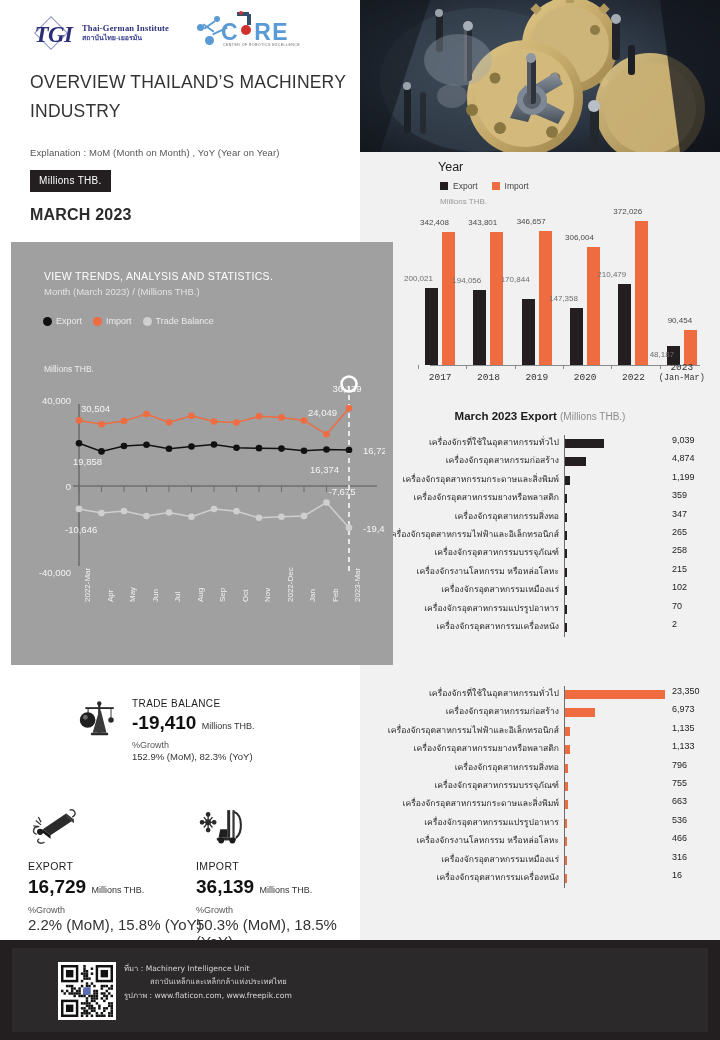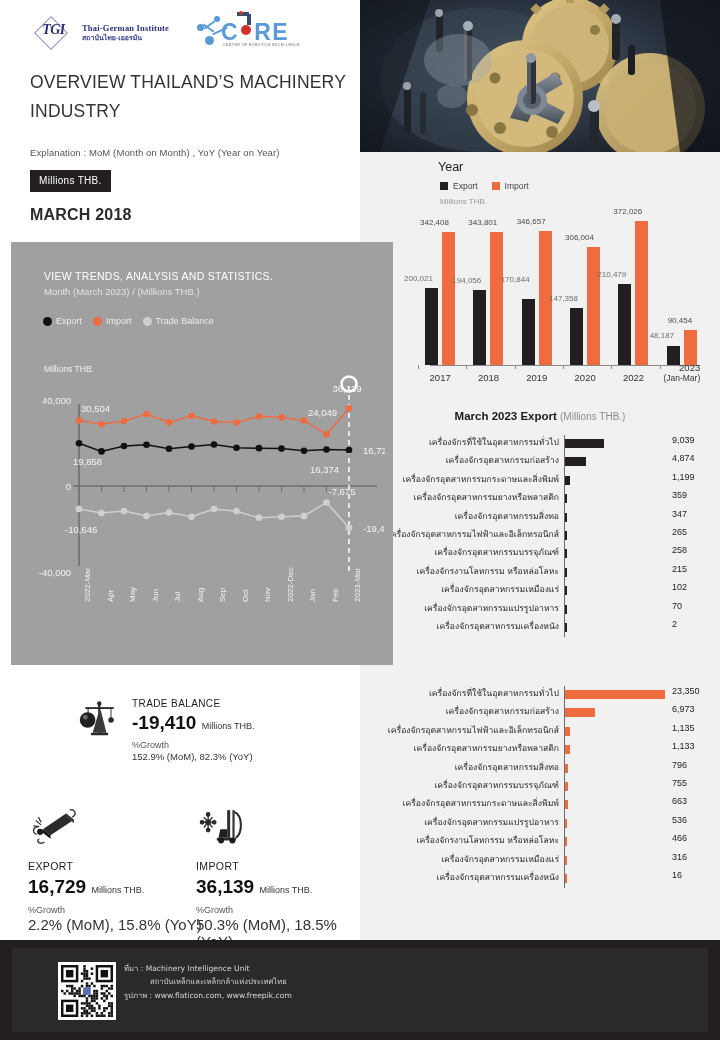--- a/index.html
+++ b/index.html
@@ -17,21 +17,21 @@
 
   .tgi-logo { display: flex; align-items: center; gap: 5px; }
   .tgi-mark { position: relative; width: 47px; height: 30px; }
   .tgi-mark .diamond {
     position: absolute; left: 9px; top: 3px; width: 24px; height: 24px;
     border: 1px solid #8c93c4; transform: rotate(45deg); background: #fff;
   }
   .tgi-mark .tgi-text {
     position: absolute; left: 0; top: 4px; width: 47px; text-align: center;
     font-family: "Liberation Serif", serif; font-weight: bold; font-style: italic;
-    font-size: 14px; color: #2b2f77; letter-spacing: -0.5px;
+    font-size: 23px; color: #2b2f77; letter-spacing: -0.5px;
   }
   .tgi-words { line-height: 1.15; }
   .tgi-words .en { font-family: "Liberation Serif", serif; font-weight: bold; font-size: 8.5px; color: #2b2f77; letter-spacing: .2px;}
   .tgi-words .th { font-family: "Liberation Serif", serif; font-weight: bold; font-size: 7px; color: #3b4190; }
 
   .core-logo { position: relative; width: 105px; height: 46px; }
   .core-logo .core-word {
     position: absolute; left: 26px; top: 9px;
     font-family: "Liberation Sans", sans-serif; font-weight: bold; font-size: 23px;
     letter-spacing: 1.5px; color: #5b9bd5;
@@ -81,21 +81,21 @@
   .year-plot { position: absolute; left: 56px; top: 62px; width: 290px; height: 152px; }
   .year-axis { position: absolute; left: 14px; bottom: 0; width: 270px; height: 1px; background: #8a8a8a; }
   .year-groups { position: absolute; left: 0; bottom: 1px; width: 290px; height: 151px; display: flex; }
   .ygroup { flex: 1; position: relative; height: 100%; }
   .ybars { position: absolute; left: 0; bottom: 0; width: 100%; height: 100%; display: flex; justify-content: center; align-items: flex-end; gap: 4px; }
   .ybar { width: 13px; }
   .ybar.exp { background: #231f20; }
   .ybar.imp { background: #ef6c40; }
   .ylab { position: absolute; font-size: 8px; color: #4a4a4a; white-space: nowrap; }
   .ylab.exp-lab { color: #6e6e6e; }
-  .ytick { position: absolute; left: 50%; transform: translateX(-50%); bottom: -18px; font-size: 9.5px; color: #333; white-space: nowrap; text-align: right; }
+  .ytick { position: absolute; left: 50%; transform: translateX(-50%); bottom: -18px; font-size: 9.5px; color: #333; white-space: nowrap; text-align: center; font-family: Liberation Mono, monospace; }
   .ytick .sub { display: block; font-size: 8.5px; }
   .tickmark { position: absolute; bottom: -4px; width: 1px; height: 4px; background: #8a8a8a; }
 
   
   .hbar-block { position: absolute; left: 0; width: 360px; }
   .hb-title { text-align: center; font-size: 11.5px; font-weight: bold; color: #1b1b1b; }
   .hb-title .unit { font-weight: normal; font-size: 10px; color: #8d8d8d; }
   .hb-rows { margin-top: 13px; }
   .hb-row { display: flex; align-items: flex-start; height: 18.4px; }
   .hb-label { width: 204px; text-align: right; font-size: 8.6px; color: #1d1d1d; padding-right: 5px;
@@ -184,21 +184,21 @@
         <div class="core-word">
           <span>C</span><span style="display:inline-block;width:15px"></span><span>RE</span>
         </div>
         <div class="core-sub">CENTER OF ROBOTICS EXCELLENCE</div>
       </div>
     </div>
 
     <div class="main-title">OVERVIEW THAILAND’S MACHINERY INDUSTRY</div>
     <div class="explanation">Explanation : MoM (Month on Month) , YoY (Year on Year)</div>
     <div class="unit-chip">Millions THB.</div>
-    <div class="month-title">MARCH 2018</div>
+    <div class="month-title">MARCH 2023</div>
   </div>
 
   <div class="hero">
     <svg viewBox="0 0 360 152" preserveAspectRatio="none">
       <defs>
         <radialGradient id="bgg" cx="45%" cy="45%" r="75%">
           <stop offset="0%" stop-color="#4b5866"></stop>
           <stop offset="55%" stop-color="#2a3340"></stop>
           <stop offset="100%" stop-color="#14181f"></stop>
         </radialGradient>
@@ -342,21 +342,21 @@
               <div class="ylab exp-lab" style="left: -12px; bottom: 86.4932px;">210,479</div>
               <div class="ylab" style="left: 4px; bottom: 149.041px;">372,026</div>
               <div class="ytick">2022</div>
               <div class="tickmark" style="left: 2px;"></div>
             </div>
             <div class="ygroup">
               <div class="ybars">
                 <div class="ybar exp" style="height:18.7px"></div>
                 <div class="ybar imp" style="height:35.0px"></div>
               </div>
-              <div class="ylab exp-lab" style="left: -8px; bottom: 25px; margin-top: 20px;">48,187</div>
+              <div class="ylab exp-lab" style="left: -8px; bottom: 6px; margin-top: 20px;">48,187</div>
               <div class="ylab" style="left: 10px; bottom: 40.0219px;">90,454</div>
               <div class="ytick">2023<span class="sub">(Jan-Mar)</span></div>
               <div class="tickmark" style="left: 2px;"></div>
             </div>
           </div>
       </div>
     </div>
 
     <div class="hbar-block" style="top:258px;">
       <div class="hb-title">

